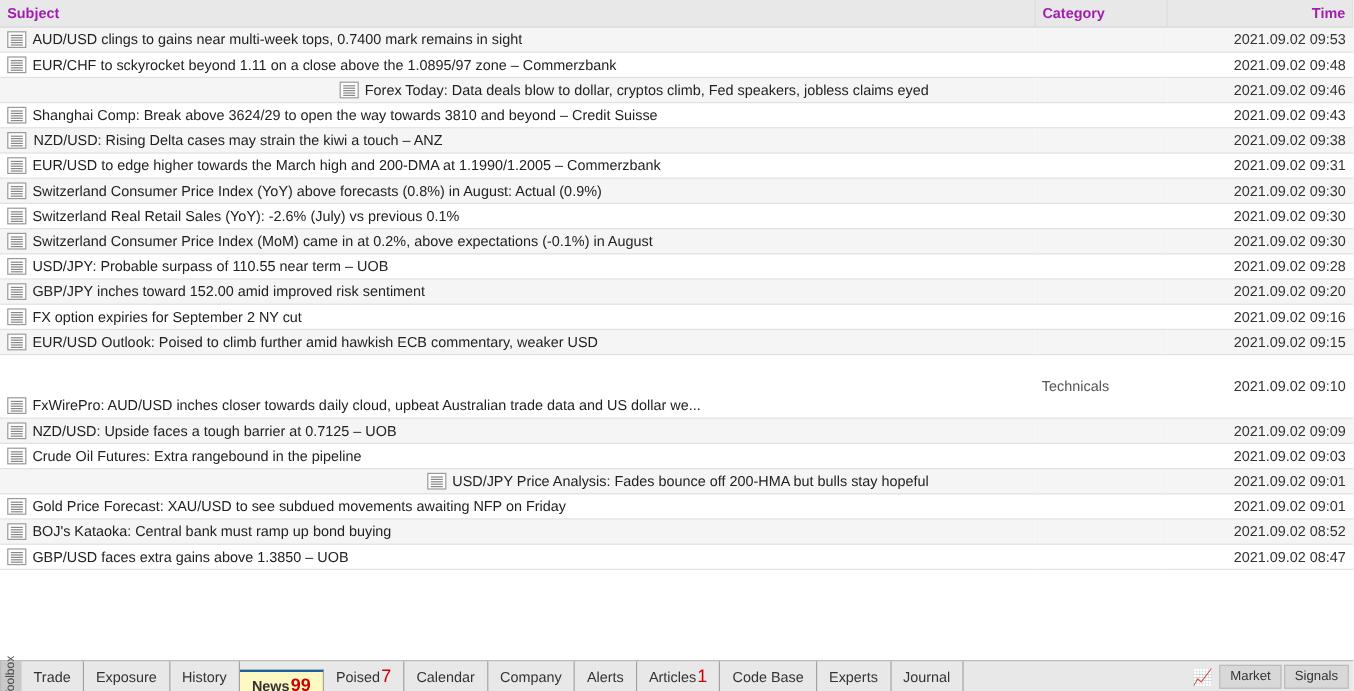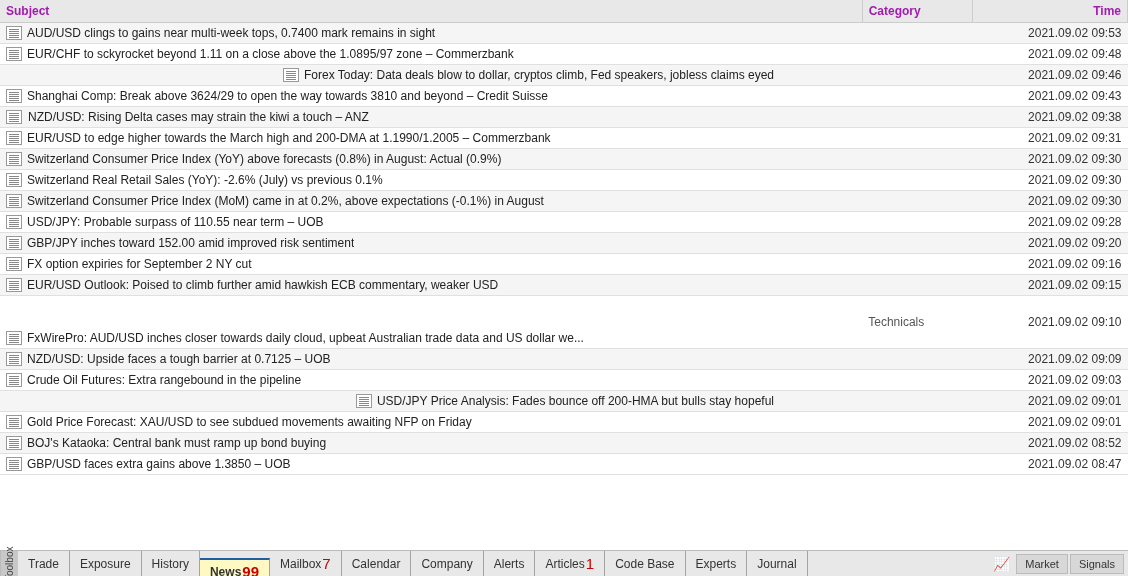--- a/index.html
+++ b/index.html
@@ -397,21 +397,21 @@
         <span>Exposure</span>
       </div>
       <div class="tab-item">
         <span>History</span>
       </div>
       <div class="tab-item active">
         <span>News</span>
         <sup class="tab-badge">99</sup>
       </div>
       <div class="tab-item">
-        <span>Mailbox</span>
+        <span>Poised</span>
         <sup class="tab-badge">7</sup>
       </div>
       <div class="tab-item">
         <span>Calendar</span>
       </div>
       <div class="tab-item">
         <span>Company</span>
       </div>
       <div class="tab-item">
         <span>Alerts</span>

